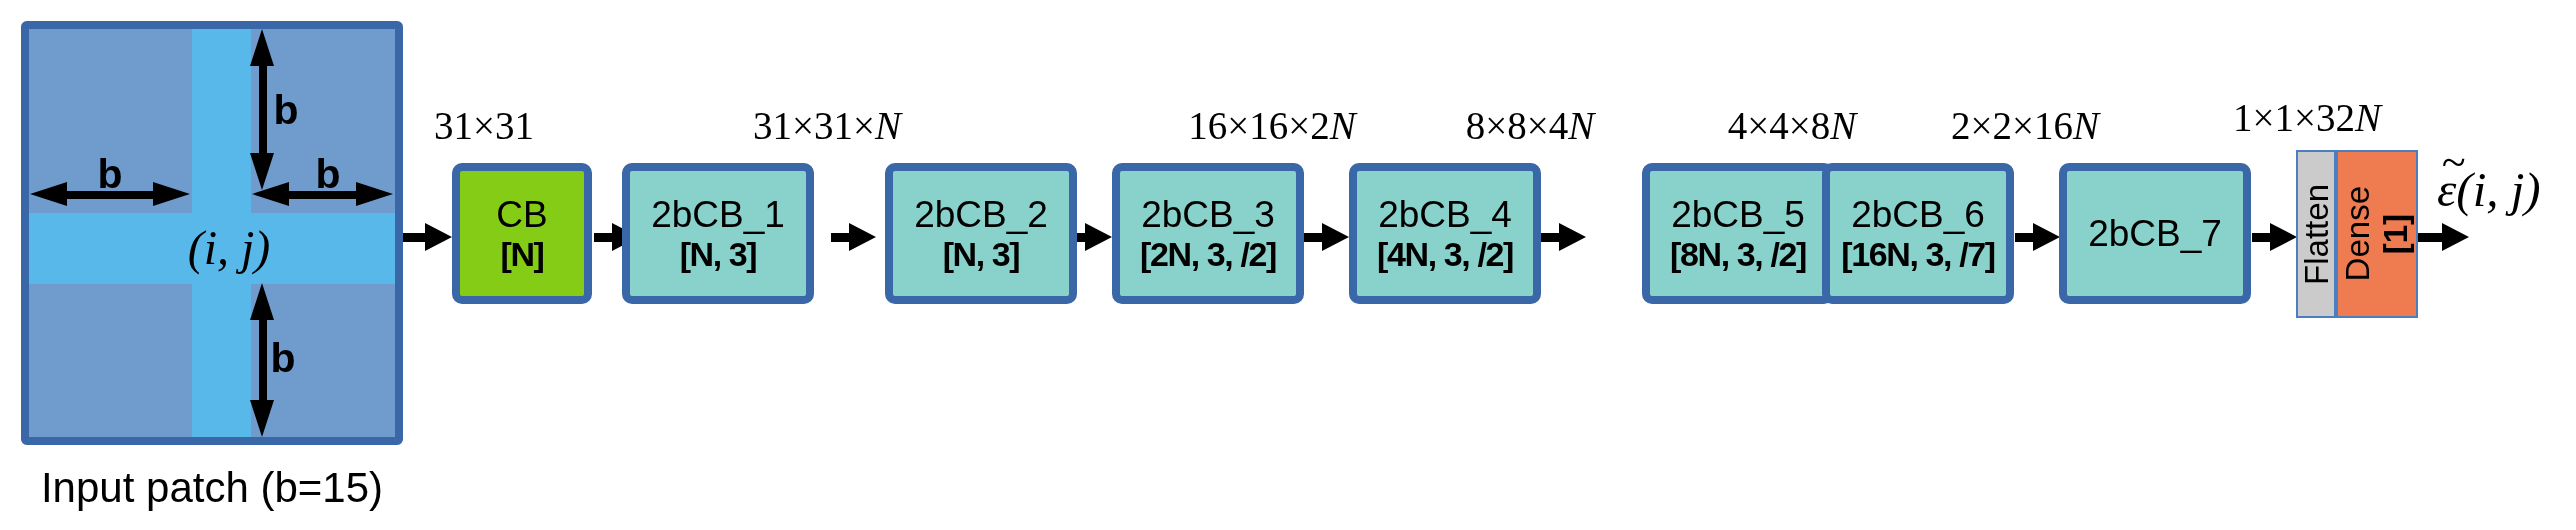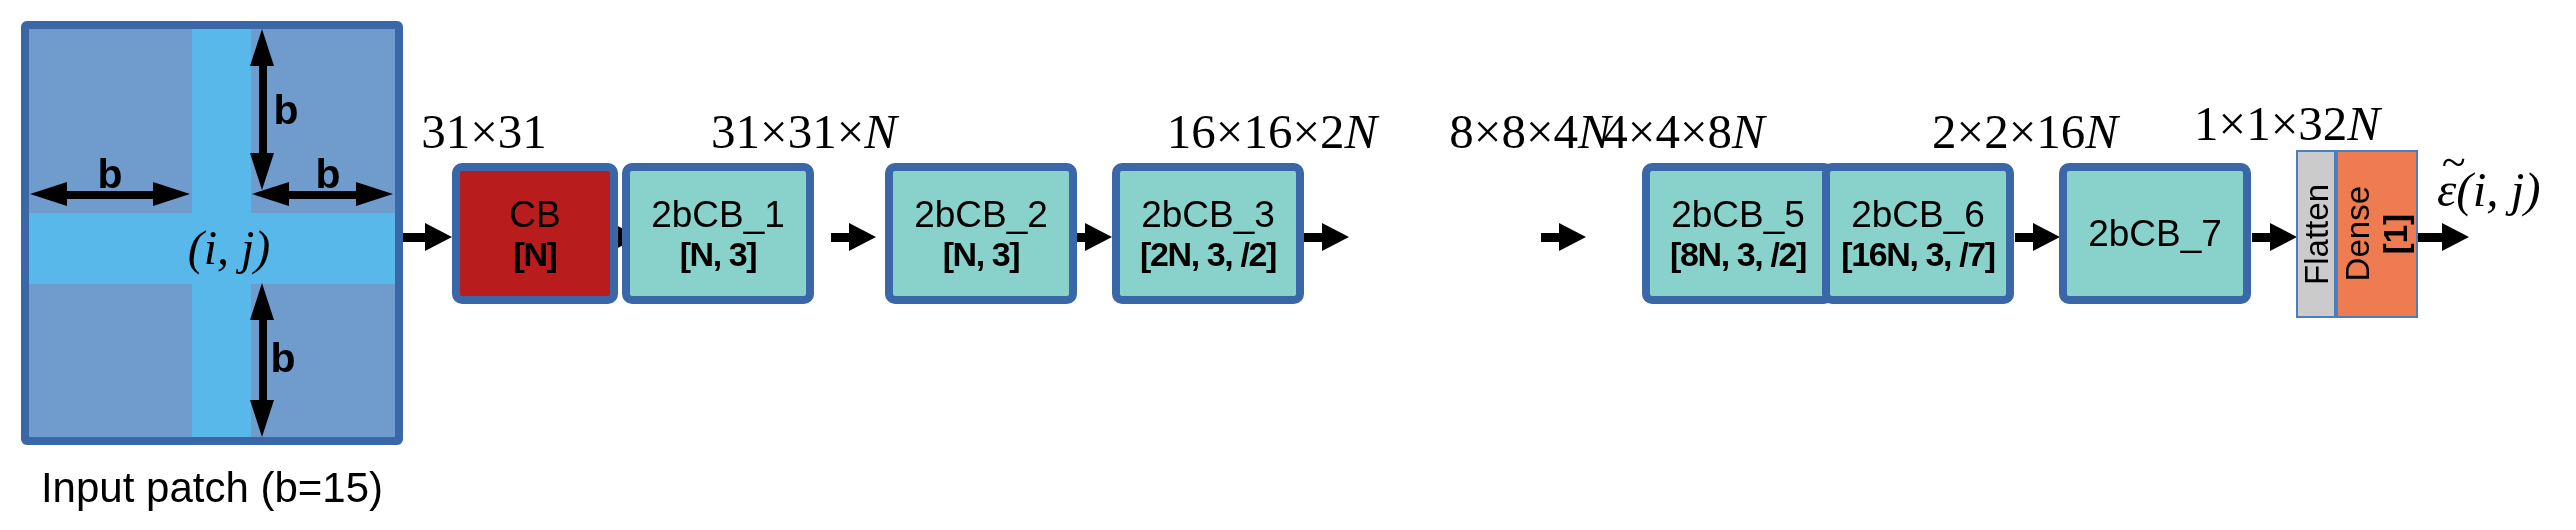--- a/index.html
+++ b/index.html
@@ -35,28 +35,28 @@
   .harrow{position:absolute;top:223px;height:28px;}
   .harrow .sh{position:absolute;left:0;right:20px;top:10px;height:8.5px;background:#000;}
   .harrow .hd{position:absolute;right:0;top:0;width:0;height:0;
               border-top:14px solid transparent;border-bottom:14px solid transparent;border-left:27px solid #000;}
 
   
   .block{position:absolute;top:163px;height:141px;width:192px;background:#89d2cb;
          border:8.5px solid #3a67a8;border-radius:10px;box-sizing:border-box;
          display:flex;flex-direction:column;align-items:center;justify-content:center;
          text-align:center;font-size:37px;line-height:1.12;}
-  .block.first{background:#b91c1c;width:166px;align-items:center;}
+  .block.first{background:#84cc16;width:140px;align-items:center;}
   .block .bp{font-weight:bold;font-size:34px;letter-spacing:-1.4px;}
 
   
   .dim{position:absolute;top:103px;transform:translateX(-50%);
-       font-family:"Liberation Serif",serif;font-size:49px;white-space:nowrap;}
+       font-family:"Liberation Serif",serif;font-size:39px;white-space:nowrap;}
   .dim .nn{font-style:italic;}
-  .dim.last{top:95px;}
+  .dim.last{top:95px;margin-left:20px;}
 
   
   .tail{position:absolute;top:150px;height:168px;box-sizing:border-box;border:2.1px solid #4a7ec0;
         display:flex;align-items:center;justify-content:space-evenly;}
   .flatten{left:2296px;width:40px;background:#cbcbcb;}
   .dense{left:2336px;width:82px;background:#ef7b51;}
   .vtext{writing-mode:vertical-rl;transform:rotate(180deg);font-size:33px;white-space:nowrap;}
   .vbold{font-weight:bold;}
 
   
@@ -98,24 +98,24 @@
     <span class="blabel" style="left:81px;top:145px">b</span>
     <span class="blabel" style="left:299px;top:145px">b</span>
     <span class="blabel" style="left:254px;top:329px">b</span>
 
     <span class="ij">(i, j)</span>
   </div>
 
   <div class="caption">Input patch (b=15)</div>
 
   <div class="dim" style="left:484px"><span>31×31</span><span class="nn"></span></div>
-  <div class="dim" style="left:804px"><span>31×31×</span><span class="nn">N</span></div>
+  <div class="dim" style="left:827px"><span>31×31×</span><span class="nn">N</span></div>
   <div class="dim" style="left:1272px"><span>16×16×2</span><span class="nn">N</span></div>
   <div class="dim" style="left:1530px"><span>8×8×4</span><span class="nn">N</span></div>
-  <div class="dim" style="left:1684px"><span>4×4×8</span><span class="nn">N</span></div>
+  <div class="dim" style="left:1792px"><span>4×4×8</span><span class="nn">N</span></div>
   <div class="dim" style="left:2025px"><span>2×2×16</span><span class="nn">N</span></div>
   <div class="dim last" style="left:2287px"><span>1×1×32</span><span class="nn">N</span></div>
 
   <div class="harrow" style="left:403px;width:49px">
       <div class="sh"></div>
       <div class="hd"></div>
     </div>
   <div class="harrow" style="left:594px;width:45px">
       <div class="sh"></div>
       <div class="hd"></div>
@@ -162,20 +162,24 @@
     <span class="bp">[N, 3]</span>
   </div>
   <div class="block" style="left:885px">
     <span>2bCB_2</span>
     <span class="bp">[N, 3]</span>
   </div>
   <div class="block" style="left:1112px">
     <span>2bCB_3</span>
     <span class="bp">[2N, 3, /2]</span>
   </div>
+  <div class="block" style="left:1349px">
+    <span>2bCB_4</span>
+    <span class="bp">[4N, 3, /2]</span>
+  </div>
   <div class="block" style="left:1642px">
     <span>2bCB_5</span>
     <span class="bp">[8N, 3, /2]</span>
   </div>
   <div class="block" style="left:1822px">
     <span>2bCB_6</span>
     <span class="bp">[16N, 3, /7]</span>
   </div>
   <div class="block" style="left:2059px">
     <span>2bCB_7</span>

